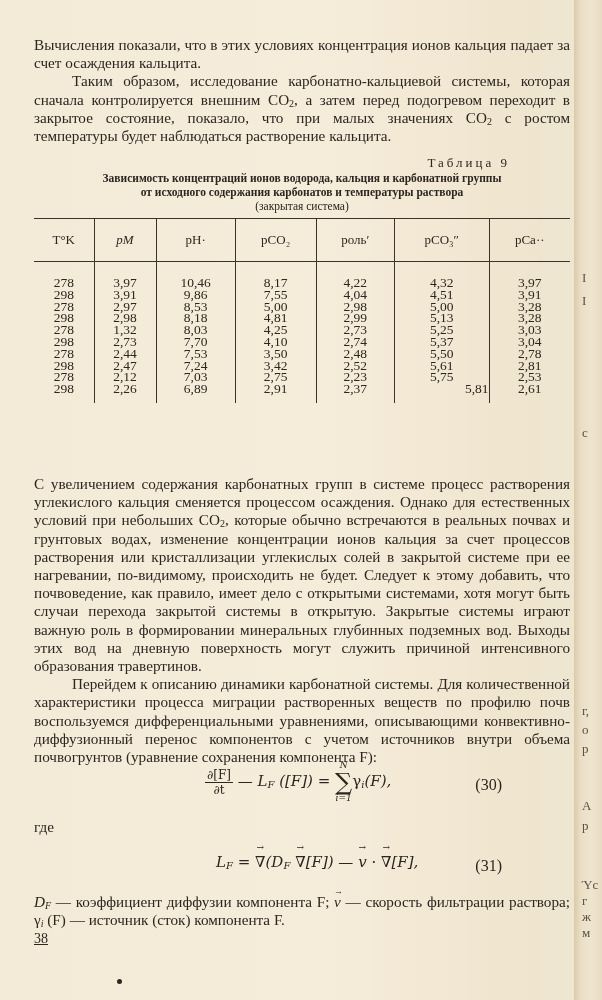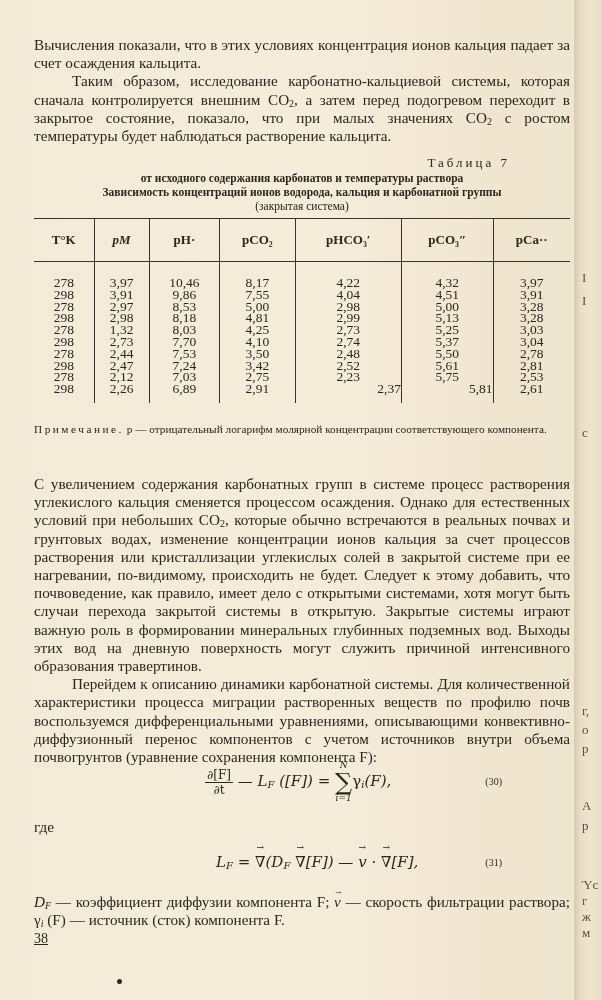--- a/index.html
+++ b/index.html
@@ -34,83 +34,83 @@
   .tab-title {
     position:absolute; left:34px; width:536px; top:171px; text-align:center;
     font-size:11.5px; line-height:14px; font-weight:bold;
   }
   .tab-title .sub { font-weight:normal; }
   table.data {
     position:absolute; left:34px; top:218px; width:536px;
     border-collapse:collapse; font-size:13.5px;
   }
   table.data th {
-    font-weight:bold; height:40px; border-top:1.5px solid #3a332a; border-bottom:1.5px solid #3a332a;
+    font-weight:normal; height:40px; border-top:1.5px solid #3a332a; border-bottom:1.5px solid #3a332a;
     font-size:13px;
   }
   table.data td { text-align:center; line-height:11.8px; padding:0; vertical-align:top; }
   table.data tbody tr:first-child td { padding-top:15px; }
   table.data th + th, table.data td + td { border-left:1px solid #3a332a; }
   table.data col.c0 { width:60px; }
   .note {
     position:absolute; left:34px; width:536px; top:423px;
     font-size:11.3px; line-height:13px; text-align:justify; text-align-last:left;
   }
   .note .spaced { letter-spacing:2.5px; }
   .formula {
     position:absolute; font-size:15px; font-family:"DejaVu Serif",serif;
   }
   .frac { display:inline-block; text-align:center; vertical-align:middle; font-size:12px; }
   .frac .num { display:block; border-bottom:1px solid #2c2620; padding:0 2px; }
   .frac .den { display:block; }
   .sum { display:inline-block; text-align:center; vertical-align:middle; line-height:11px; }
   .sum .lim { display:block; font-size:9px; font-style:italic; }
   .sum .sig { display:block; font-size:24px; line-height:22px; }
-  .eqnum { position:absolute; right:40px; font-size:10px; }
+  .eqnum { position:absolute; right:40px; font-size:16px; }
   .vec { position:relative; display:inline-block; }
   .vec::before {
     content:"\2192"; position:absolute; top:-11px; left:0; right:0; text-align:center; font-size:9px;
   }
   .pagenum { position:absolute; left:34px; top:931px; font-size:14px;text-decoration:underline; }
   .dot { position:absolute; left:117px; top:979px; width:5px; height:5px; border-radius:50%; background:#2c2620; }
 </style>
 </head>
 <body>
 
 <div class="page">
 
   <div class="txt" style="top:36px">
     <p>Вычисления показали, что в этих условиях концентрация ионов кальция падает за счет осаждения кальцита.</p>
     <p class="ind"><span>Таким образом, исследование карбонатно-кальциевой системы, которая сначала контролируется внешним CO</span><sub>2</sub><span>, а затем перед подогревом переходит в закрытое состояние, показало, что при малых значениях CO</span><sub>2</sub><span> с ростом температуры будет наблюдаться растворение кальцита.</span></p>
   </div>
 
-  <div class="tab-label">Таблица 7</div>
+  <div class="tab-label">Таблица 9</div>
   <div class="tab-title">
+    <div>Зависимость концентраций ионов водорода, кальция и карбонатной группы</div>
     <div>от исходного содержания карбонатов и температуры раствора</div>
-    <div>Зависимость концентраций ионов водорода, кальция и карбонатной группы</div>
     <div class="sub">(закрытая система)</div>
   </div>
 
   <table class="data">
     <colgroup>
         <col class="c0">
         <col>
         <col>
         <col>
         <col>
         <col>
         <col>
       </colgroup>
     <thead>
       <tr>
         <th>T°K</th>
         <th style="font-style:italic">pM</th>
         <th>pH·</th>
         <th>pCO₂</th>
-        <th>pHCO₃′</th>
+        <th>роль′</th>
         <th>pCO₃″</th>
         <th>pCa··</th>
       </tr>
     </thead>
     <tbody id="tbody">
         <tr>
           <td>278</td>
           <td>3,97</td>
           <td>10,46</td>
           <td>8,17</td>
@@ -188,28 +188,27 @@
           <td>2,75</td>
           <td>2,23</td>
           <td>5,75</td>
           <td>2,53</td>
         </tr>
         <tr>
           <td style="padding-bottom: 8px;">298</td>
           <td style="padding-bottom: 8px;">2,26</td>
           <td style="padding-bottom: 8px;">6,89</td>
           <td style="padding-bottom: 8px;">2,91</td>
-          <td style="padding-bottom: 8px; text-align: right;">2,37</td>
+          <td style="padding-bottom: 8px;">2,37</td>
           <td style="padding-bottom: 8px; text-align: right;">5,81</td>
           <td style="padding-bottom: 8px;">2,61</td>
         </tr>
       </tbody>
   </table>
 
-  <div class="note"><span class="spaced">Примечание.</span><span> p — отрицательный логарифм молярной концентрации соответствующего компонента.</span></div>
 
   <div class="txt" style="top:475px">
     <p><span>С увеличением содержания карбонатных групп в системе процесс растворения углекислого кальция сменяется процессом осаждения. Однако для естественных условий при небольших CO</span><sub>2</sub><span>, которые обычно встречаются в реальных почвах и грунтовых водах, изменение концентрации ионов кальция за счет процессов растворения или кристаллизации углекислых солей в закрытой системе при ее нагревании, по-видимому, происходить не будет. Следует к этому добавить, что почвоведение, как правило, имеет дело с открытыми системами, хотя могут быть случаи перехода закрытой системы в открытую. Закрытые системы играют важную роль в формировании минеральных глубинных подземных вод. Выходы этих вод на дневную поверхность могут служить причиной интенсивного образования травертинов.</span></p>
     <p class="ind">Перейдем к описанию динамики карбонатной системы. Для количественной характеристики процесса миграции растворенных веществ по профилю почв воспользуемся дифференциальными уравнениями, описывающими конвективно-диффузионный перенос компонентов с учетом источников внутри объема почвогрунтов (уравнение сохранения компонента F):</p>
   </div>
 
   <div class="formula" style="left:205px; top:760px;">
     <span class="frac"><span class="num">∂[F]</span><span class="den">∂t</span></span><i> — L</i><sub><i>F</i></sub><i> ([F]) = </i>
     <span class="sum"><span class="lim">N</span><span class="sig">∑</span><span class="lim">i=1</span></span><span>γ</span><sub><i>i</i></sub><i>(F),</i>
   </div>

